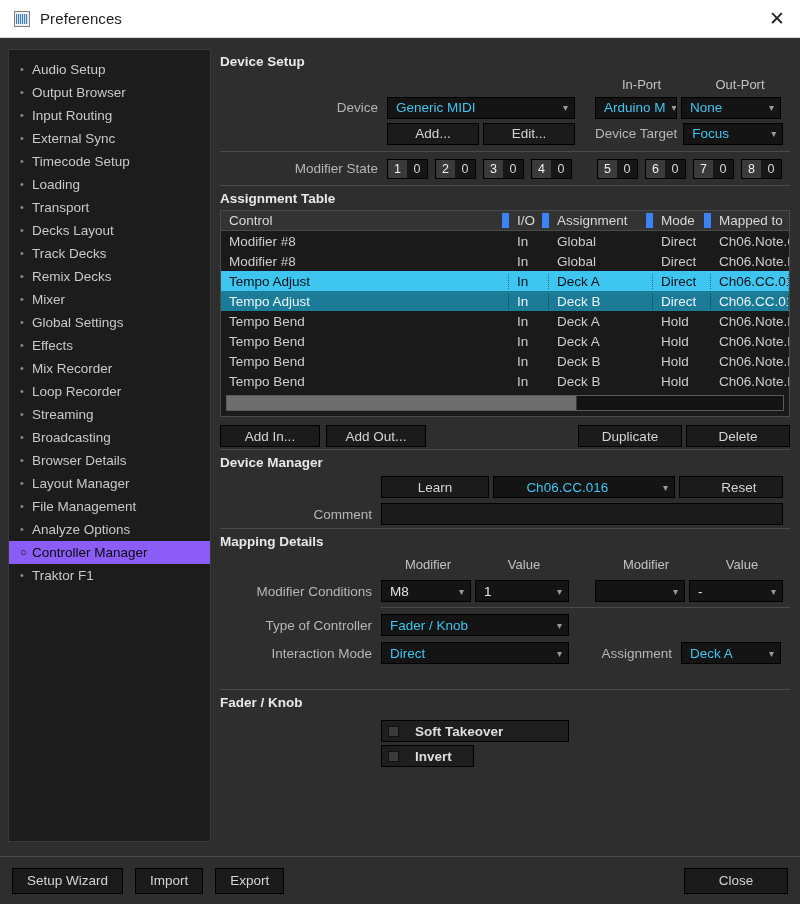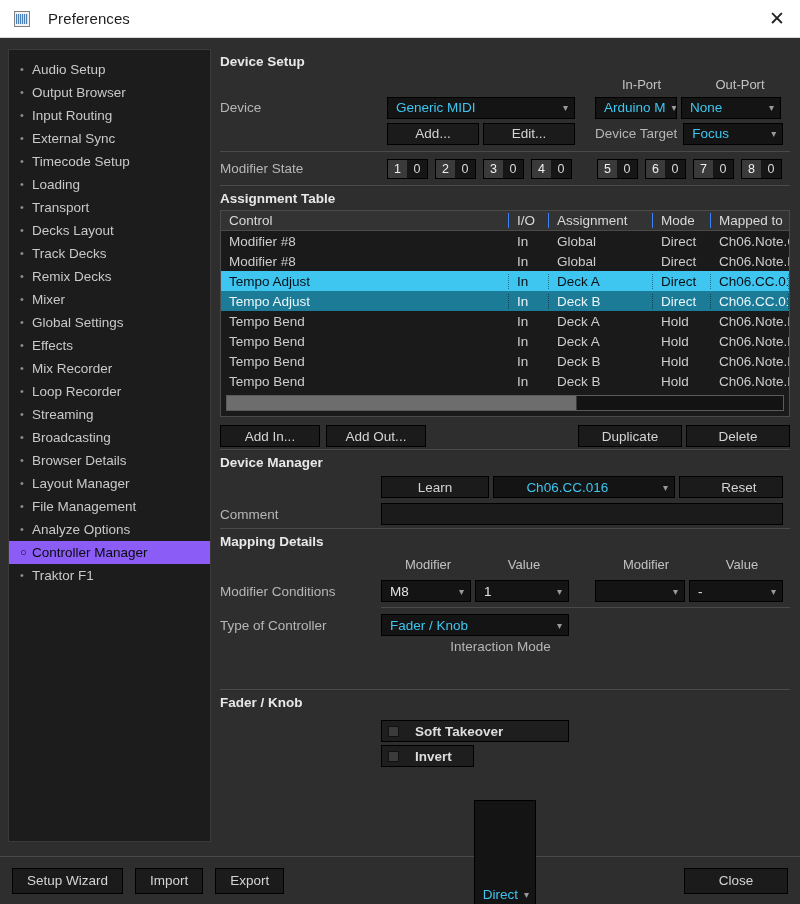--- a/index.html
+++ b/index.html
@@ -13,21 +13,21 @@
 
   
   .titlebar {
     height: 38px; background: #ffffff; border-bottom: 1px solid #d8d8d8;
     display: flex; align-items: center; flex: 0 0 38px;
   }
   .tb-icon { width: 16px; height: 16px; margin-left: 14px; position: relative; flex: 0 0 16px; }
   .tb-icon .frame { position: absolute; inset: 0; border: 1px solid #7f7f7f; background: #f2f2f2; }
   .tb-icon .inner { position: absolute; left: 2px; top: 3px; width: 12px; height: 10px;
                     background: repeating-linear-gradient(90deg,#4a7fb5 0 1px,#cfe0f0 1px 2px); }
-  .tb-title { margin-left: 18px; font-size: 15px; color: #1d1d1d; letter-spacing: .1px; }
+  .tb-title { margin-left: 10px; font-size: 15px; color: #1d1d1d; letter-spacing: .1px; }
   .tb-close { margin-left: auto; width: 46px; height: 38px; display:flex; align-items:center; justify-content:center;
               color:#222; font-size:19px; line-height:1; }
 
   
   .body {
     flex: 1 1 auto; background: #2e2e2e; display: flex;
     padding: 11px 8px 0 8px; gap: 9px; min-height: 0;
   }
 
   
@@ -47,21 +47,21 @@
   
   .content { flex: 1 1 auto; min-width: 0; padding-right: 2px; }
 
   .sec-title {
     font-size: 13.5px; font-weight: bold; color: #e8e8e8;
     border-top: 1px solid #4a4a4a; padding-top: 5px; margin-bottom: 4px;
   }
   .sec-title.no-rule { border-top: none; }
 
   .row { display: flex; align-items: center; height: 26px; }
-  .lbl { font-size: 13.5px; color: #b6b6b6; text-align: left; padding-right: 9px; white-space: nowrap; }
+  .lbl { font-size: 13.5px; color: #b6b6b6; text-align: right; padding-right: 9px; white-space: nowrap; }
 
   
   .ctl {
     background: #141414; border: 1px solid #000; height: 22px; display: flex; align-items: center;
     font-size: 13.5px; color: #3ec6f0; padding: 0 6px 0 8px; position: relative; white-space: nowrap; overflow: hidden;
   }
   .ctl .chev { margin-left: auto; padding-left: 6px; color: #9a9a9a; font-size: 10px; flex: 0 0 auto; }
   .btn {
     background: #1b1b1b; border: 1px solid #000; height: 22px; display: flex; align-items: center;
     justify-content: center; font-size: 13.5px; color: #d4d4d4; white-space: nowrap;
@@ -86,21 +86,21 @@
   .trow.hdr { color: #d8d8d8; background: #333; border-bottom: 1px solid #4a4a4a; }
   .trow.sel-a { background: #3ec6f0; color: #071017; }
   .trow.sel-b { background: #1c7b96; color: #eaf7fd; }
   .trow.sel-a .c, .trow.sel-b .c { border-right: 1px dotted rgba(0,0,0,.45); }
   .c { padding-left: 8px; overflow: hidden; white-space: nowrap; text-overflow: clip; }
   .c-control { flex: 0 0 288px; }
   .c-io      { flex: 0 0 40px; }
   .c-assign  { flex: 0 0 104px; }
   .c-mode    { flex: 0 0 58px; }
   .c-mapped  { flex: 1 1 auto; }
-  .trow.hdr .c { border-right: 1px solid #3b82f6; }
+  .trow.hdr .c { border-right: 7px solid #3b82f6; }
   .trow.hdr .c-mapped { border-right: none; }
 
   .hscroll { height: 16px; margin: 4px 5px 5px 5px; background: #131313; border: 1px solid #5a5a5a; }
   .hscroll .thumb { height: 100%; width: 63%; background: #6d6d6d; border-right: 1px solid #3a3a3a; }
 
   .cmt { background: #1b1b1b; border: 1px solid #000; height: 22px; }
 
   
   .chk { background: #1e1e1e; border: 1px solid #000; height: 22px; display: flex; align-items: center; padding-left: 6px; font-weight: bold; }
   .chk .box { width: 11px; height: 11px; background: #3b3b3b; border: 1px solid #111; flex: 0 0 11px; }
@@ -449,21 +449,21 @@
         <div class="lbl" style="flex:0 0 0; width:0; padding:0;"></div>
       </div>
       <div class="row" style="height:28px; margin-top:-30px;">
         <div class="lbl" style="flex:0 0 161px;">Type of Controller</div>
         <div class="ctl" style="flex:0 0 188px;">
           <span>Fader / Knob</span>
           <span class="chev">▾</span>
         </div>
       </div>
 
-      <div class="row" style="height:28px;flex-direction:column;">
+      <div class="row" style="height:28px;">
         <div class="lbl" style="flex:0 0 161px;">Interaction Mode</div>
         <div class="ctl" style="flex:0 0 188px;">
           <span>Direct</span>
           <span class="chev">▾</span>
         </div>
         <div style="flex:0 0 24px;"></div>
         <div class="lbl" style="flex:0 0 88px;">Assignment</div>
         <div class="ctl" style="flex:0 0 100px;">
           <span>Deck A</span>
           <span class="chev">▾</span>

